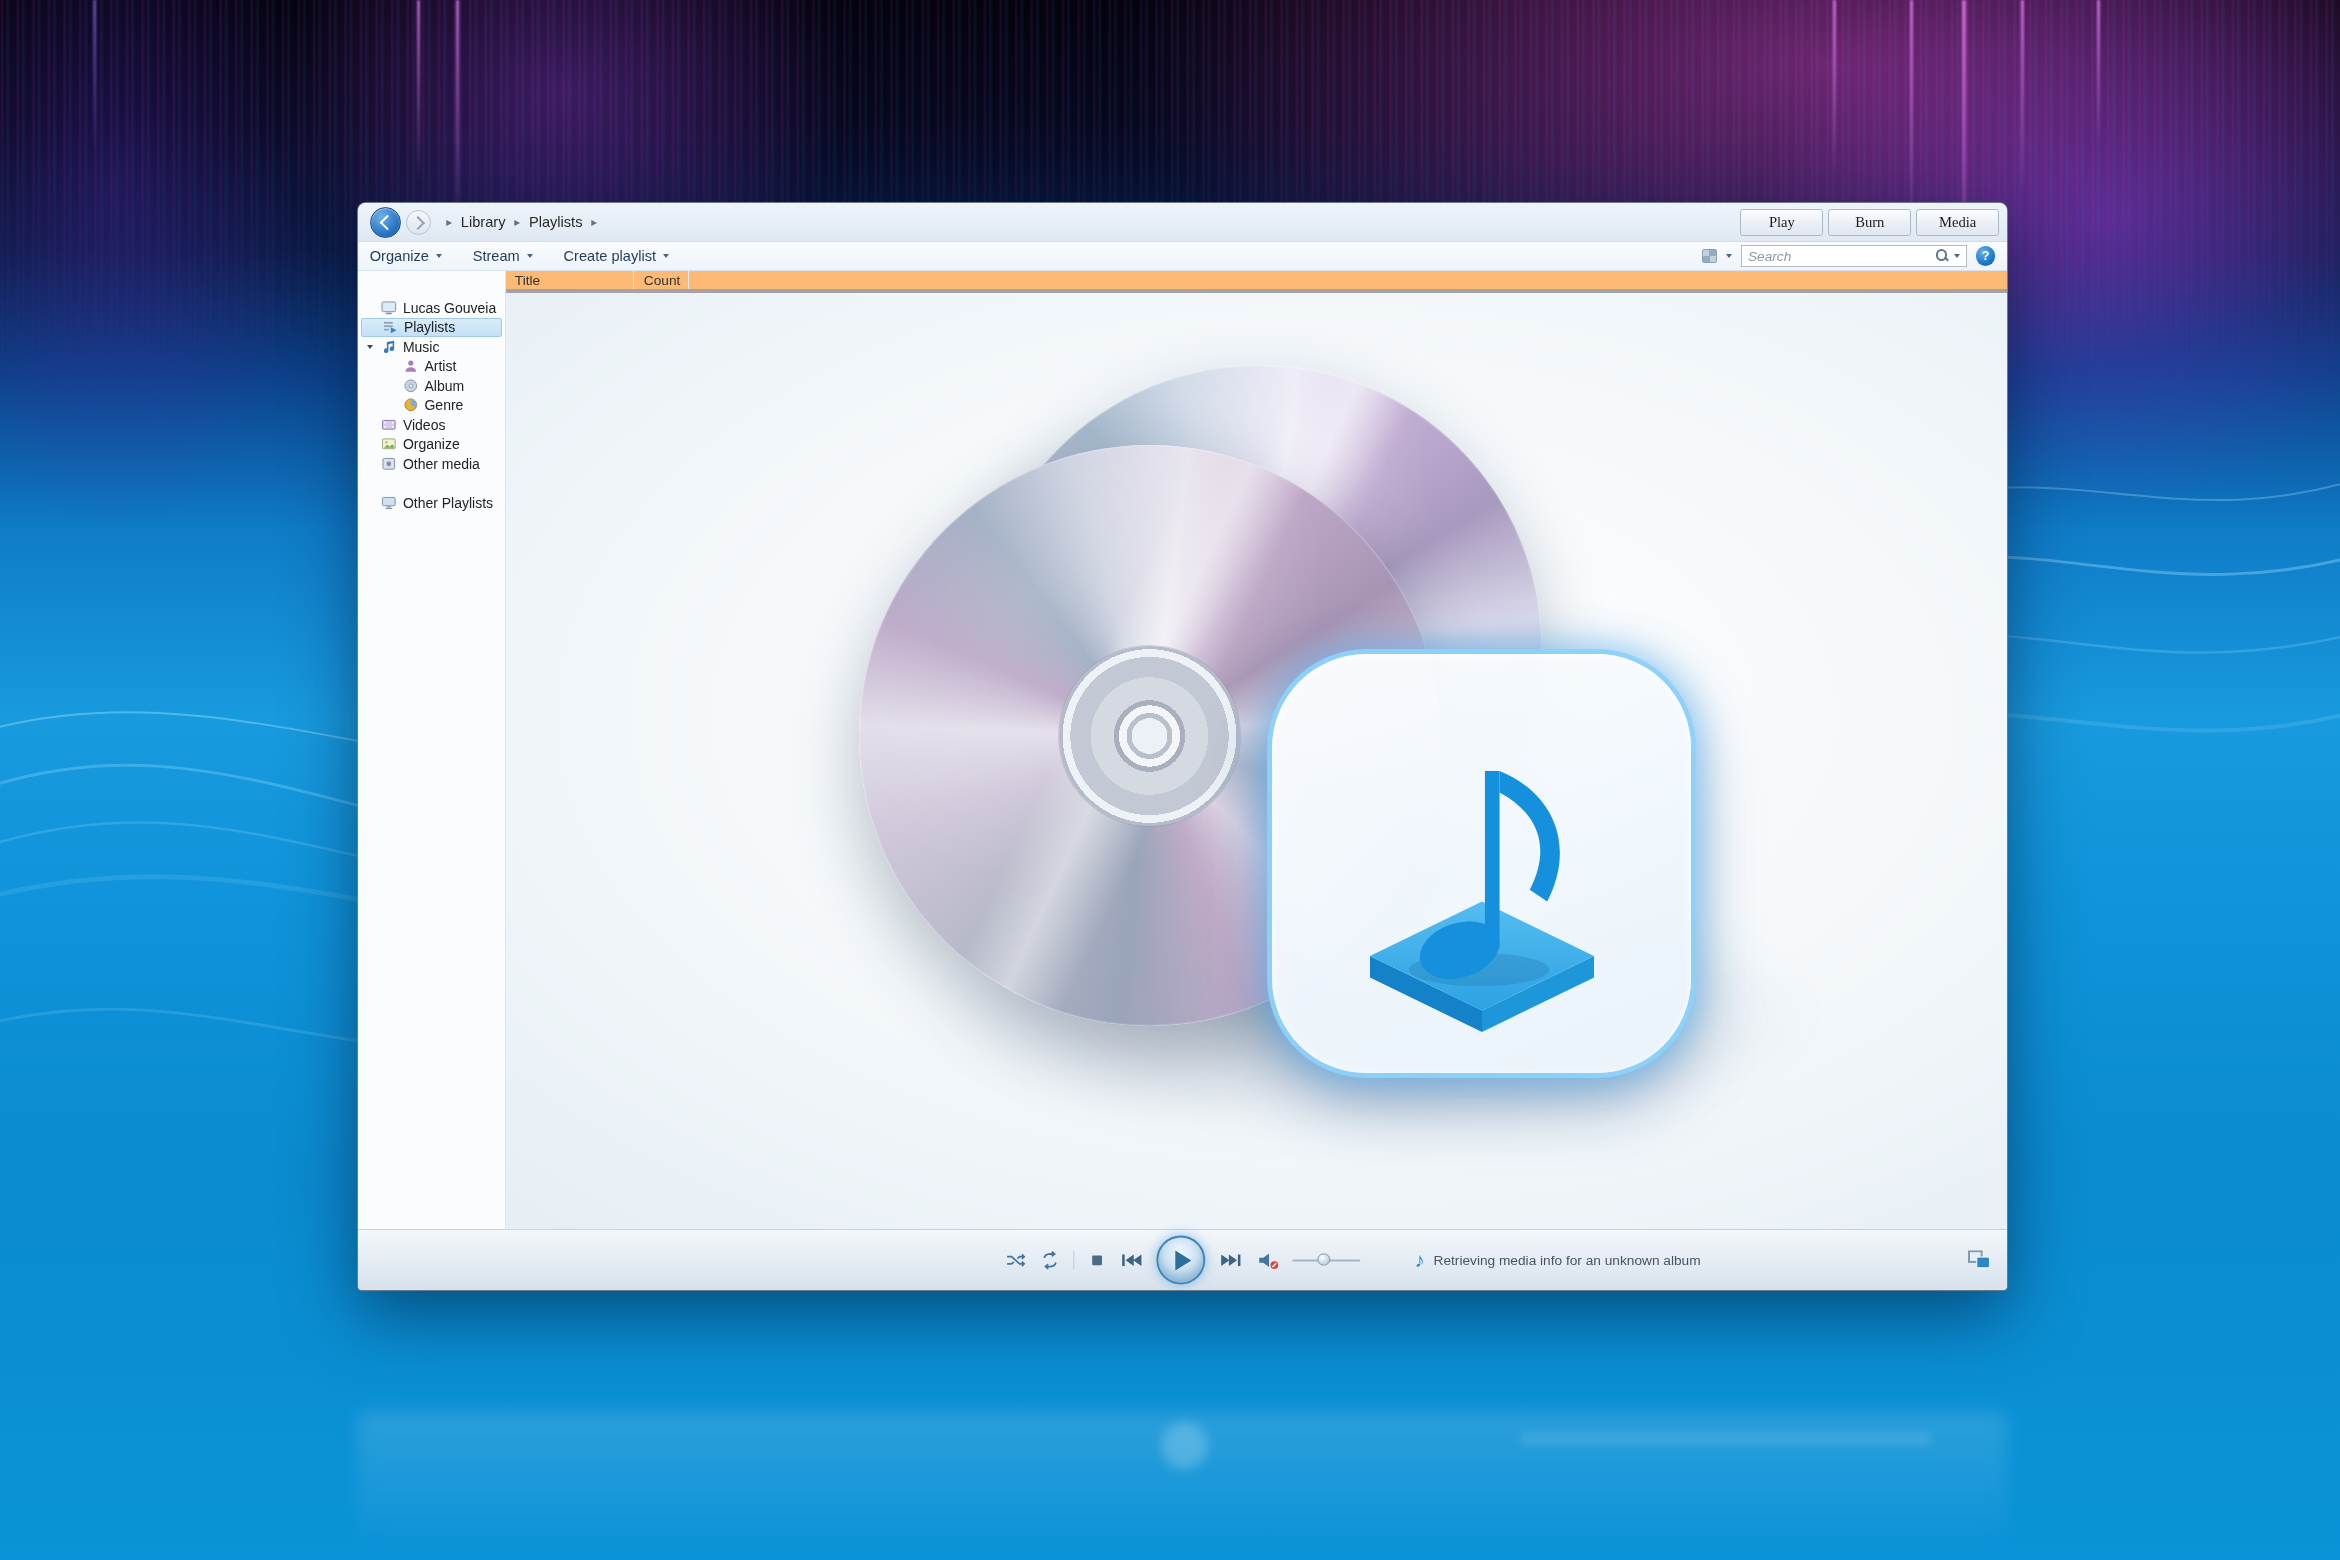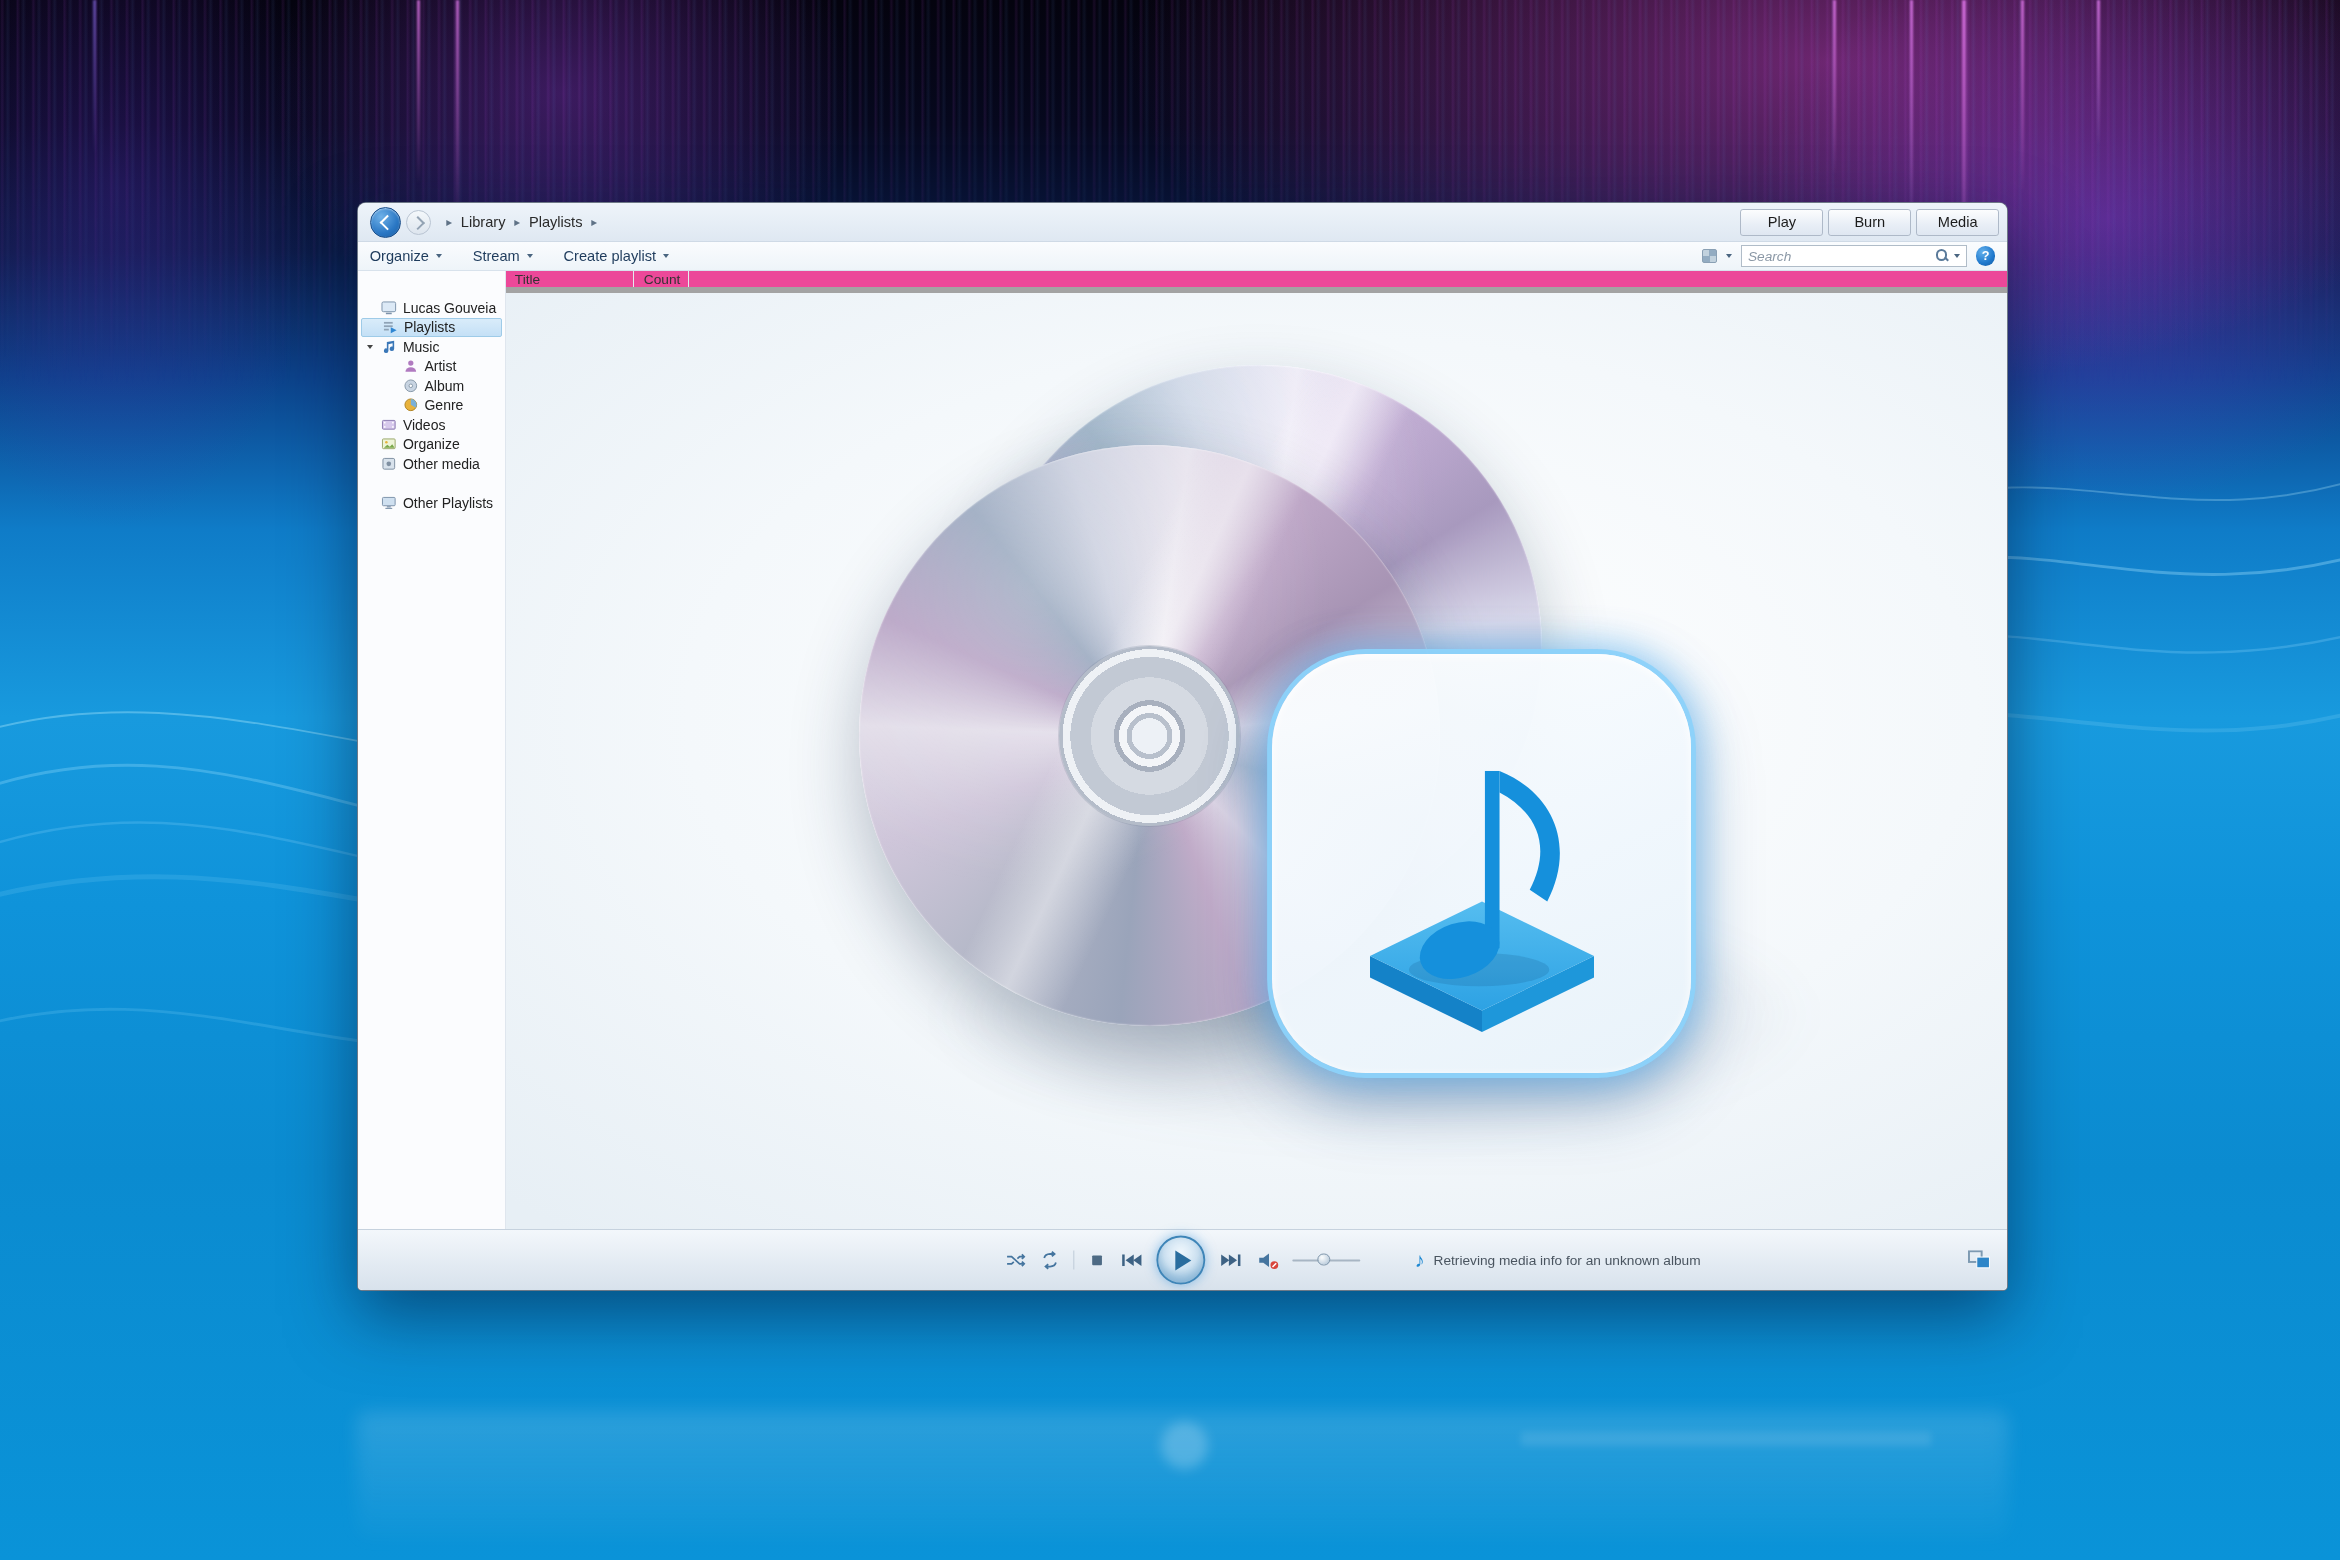--- a/index.html
+++ b/index.html
@@ -71,21 +71,21 @@
     border:1px solid #1b4f8a; box-shadow: inset 0 1px 2px rgba(255,255,255,0.55); }
   .nav-back::after { content:""; position:absolute; left:11.7px; top:9.8px; width:8.8px; height:8.8px;
     border-left:2.9px solid #fff; border-bottom:2.9px solid #fff; transform:rotate(45deg); }
   .nav-fwd { width:25px; height:25px; border-radius:50%; flex:none; position:relative; margin-left:4.9px;
     background:linear-gradient(#f4f8fb,#dde5ee); border:1px solid #b9c4d2; }
   .nav-fwd::after { content:""; position:absolute; left:6.8px; top:7.8px; width:7.8px; height:7.8px;
     border-right:2px solid #93a3b4; border-top:2px solid #93a3b4; transform:rotate(45deg); }
   .crumb { display:flex; align-items:center; gap:8.8px; margin-left:15.6px; font-size:14.6px; color:#2a2a2a; }
   .crumb-arrow { color:#5f7286; font-size:11.7px; }
   .crumb-item { cursor:default; }
-  .nav-tabs { margin-left:auto; display:flex; gap:4.9px; }
+  .nav-tabs { margin-left:auto; display:flex; gap:4.9px;font-family:Liberation Serif, serif; }
   .nav-tab { width:83px; height:27px; display:flex; align-items:center; justify-content:center;
     font-size:14.6px; color:#1c1c1c; border:1px solid #aeb9c8; border-radius:2.9px;
     background:linear-gradient(#fcfdfe,#e8eef6 60%, #dfe7f1); }
 
   
   .toolbar { height:29px; flex:none; display:flex; align-items:center; padding:0 11.7px;
     background:linear-gradient(#fafcfe,#eef4f9); border-bottom:1px solid #d8e2ec; }
   .tb-menu { display:flex; align-items:center; gap:6.8px; margin-right:31px; font-size:14.6px; color:#1e3b5c; }
   .caret-down { width:0; height:0; border-left:3.9px solid transparent; border-right:3.9px solid transparent;
     border-top:4.9px solid #4a6580; }
@@ -113,21 +113,21 @@
     font-size:14px; color:#222; position:relative; white-space:nowrap; }
   .side-item.child { padding-left:45px; }
   .side-item.selected { margin:0 2.9px; padding-left:20.5px; border:1px solid #9ecbe8; border-radius:2px;
     background:linear-gradient(#d9ecfa,#c4e0f6); }
   .caret-expand { position:absolute; left:8.8px; top:7.8px; width:0; height:0;
     border-left:3.9px solid transparent; border-right:3.9px solid transparent; border-top:4.9px solid #444; }
   .side-gap { height:19.5px; }
   .side-icon { width:15.6px; height:15.6px; flex:none; }
 
   .content { flex:1; display:flex; flex-direction:column; min-width:0; background:#fff; }
-  .col-header { height:22.4px; flex:none; display:flex; background:#ec4899; border-bottom:6px solid #a3a3a3; }
+  .col-header { height:22.4px; flex:none; display:flex; background:#fdba74; border-bottom:4px solid #a3a3a3; }
   .col-cell { display:flex; align-items:center; font-size:13.7px; color:#333; border-right:1px solid #e4eaef; }
   .col-title { width:128px; padding-left:8.8px; }
   .col-count { width:55px; padding-left:9.8px; }
 
   .list-area { position:relative; flex:1; overflow:hidden;
     background: radial-gradient(ellipse 1170px 683px at 55% 45%, #ffffff 0%, #f4f8fb 55%, #e7eff5 100%); }
 
   
   .art-shadow { position:absolute; left:390px; top:585px; width:956px; height:273px; border-radius:50%;
     background: radial-gradient(ellipse, rgba(60,85,120,0.28), transparent 65%); filter:blur(17.6px); }

